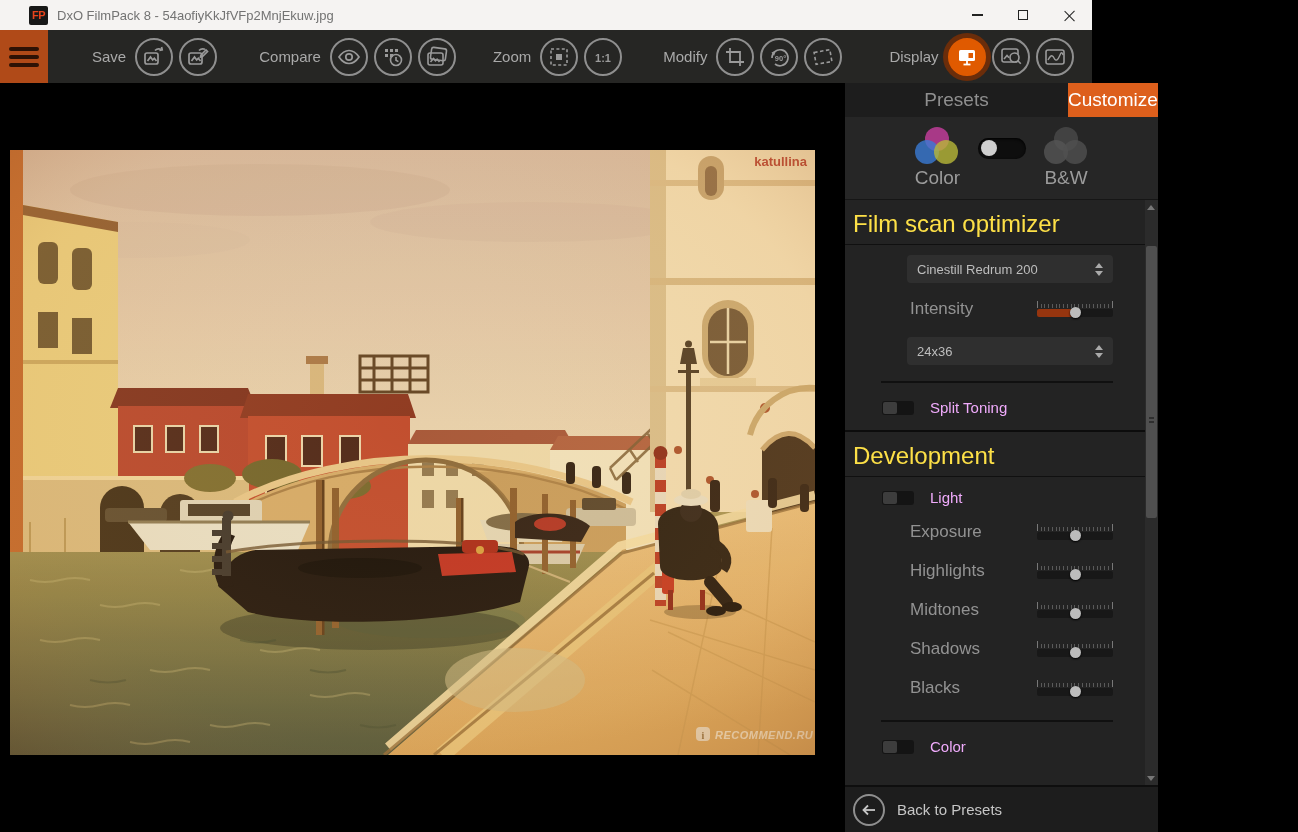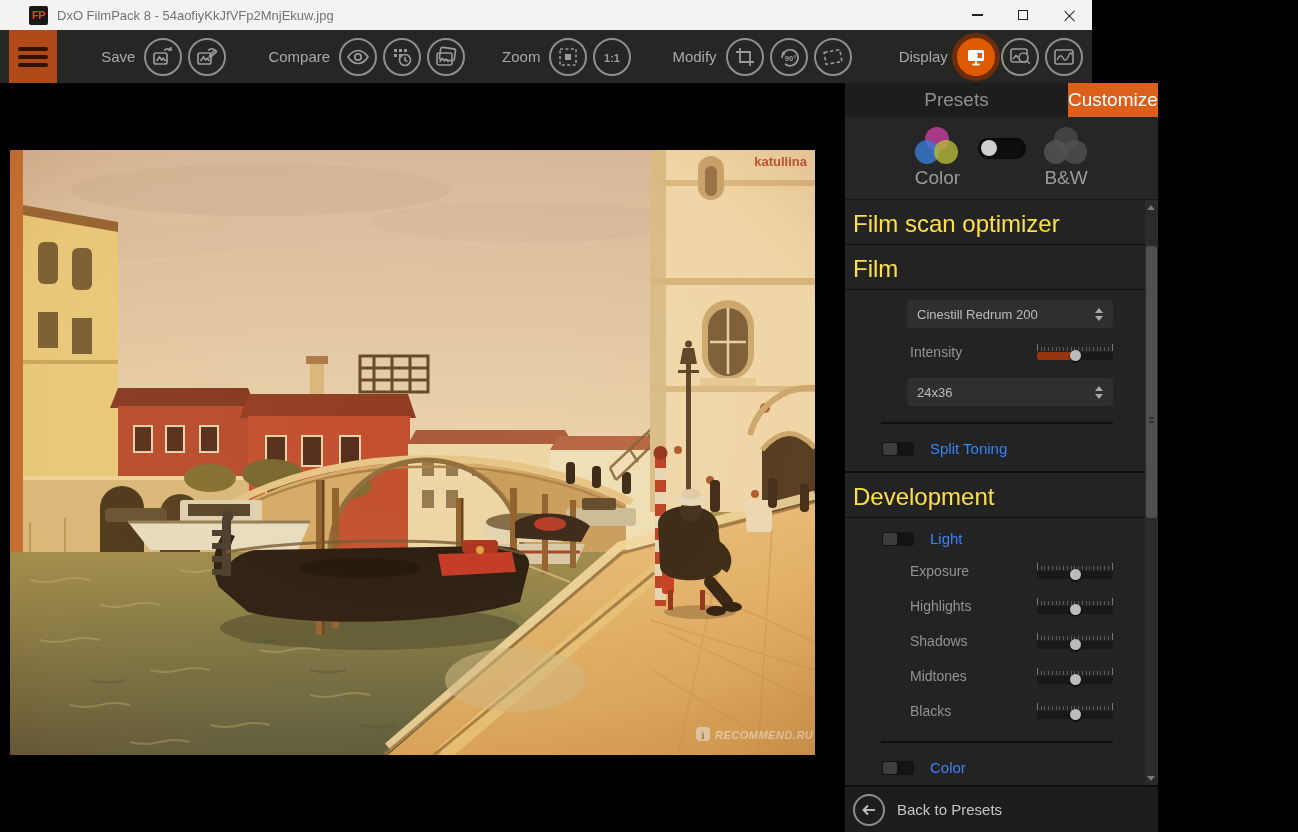--- a/index.html
+++ b/index.html
@@ -16,21 +16,21 @@
   .win-controls { margin-left:auto; display:flex; height:100%; }
   .win-btn { width:46px; height:100%; display:flex; align-items:center; justify-content:center; cursor:default; }
   .glyph-min { width:11px; height:1.5px; background:#222; display:block; }
   .glyph-max { width:10px; height:10px; border:1.3px solid #222; display:block; }
   .glyph-close { position:relative; width:11px; height:11px; display:block; }
   .glyph-close:before,.glyph-close:after { content:""; position:absolute; left:5px; top:-1px;
     width:1.4px; height:14px; background:#222; }
   .glyph-close:before { transform:rotate(45deg); } .glyph-close:after { transform:rotate(-45deg); }
 
   
-  .toolbar { height:53px; flex:0 0 53px; background:#262624; display:flex; align-items:center;justify-content:center; }
+  .toolbar { height:53px; flex:0 0 53px; background:#262624; display:flex; align-items:center; }
   .hamburger { width:48px; height:53px; background:#b04a18; display:flex; flex-direction:column;
     justify-content:center; gap:4px; padding:0 9px; cursor:pointer; }
   .hamburger span { height:4px; background:#2e1205; border-radius:2px; }
   .tgroup { display:flex; align-items:center; gap:6px; }
   .tlabel { font-size:15px; color:#a9a9a9; margin-right:3px; white-space:nowrap; }
   .tbtn { width:38px; height:38px; border-radius:50%; border:2px solid #8f8f8f;
     display:flex; align-items:center; justify-content:center; cursor:pointer; flex:0 0 38px; }
   .tbtn svg { display:block; }
   .tbtn.active { background:#e05a00; border-color:#e05a00; box-shadow:0 0 0 5px #6b2d0a; }
   .g-save { margin-left:44px; } .g-compare { margin-left:42px; } .g-zoom { margin-left:37px; }
@@ -68,39 +68,39 @@
   .content { flex:1; position:relative; overflow:hidden; padding-right:13px; }
   .sect-head { font-size:24px; color:#fde047; padding:10px 0 6px 8px; border-bottom:1px solid #101010; }
   .combo { margin:10px 32px 0 62px; height:28px; background:#2f2f2f; border-radius:4px;
     display:flex; align-items:center; padding:0 10px; cursor:pointer; }
   .combo span { font-size:13px; color:#bdbdbd; flex:1; }
   .spin { display:flex; flex-direction:column; gap:3px; }
   .spin i { width:0; height:0; border-left:4px solid transparent; border-right:4px solid transparent; }
   .spin .up { border-bottom:5px solid #aaa; } .spin .dn { border-top:5px solid #aaa; }
 
   .slider-row { display:flex; align-items:center; margin-top:16px; padding:0 32px 0 65px; }
-  .slider-row .slabel { flex:0 0 127px; font-size:14px; color:#929292; }
+  .slider-row .slabel { flex:0 0 127px; font-size:17px; color:#929292; }
   .slider { flex:1; position:relative; cursor:pointer; }
   .ticks { display:flex; justify-content:space-between; height:7px; margin-bottom:1px; }
   .ticks i { width:1px; height:4px; background:#5a5a5a; margin-top:3px; }
   .ticks i.end { height:7px; margin-top:0; background:#787878; }
   .track { height:8px; background:#181818; border-radius:2px; position:relative; }
   .fill { position:absolute; left:0; top:0; bottom:0; background:#96350f; border-radius:2px 0 0 2px; }
   .knob { position:absolute; top:-2px; width:11px; height:11px; border-radius:50%;
     background:#bcbcbc; box-shadow:0 1px 2px #000; }
 
   .divider { height:2px; background:#101010; margin:16px 32px 0 36px; }
   .sect-gap { height:2px; background:#0c0c0c; margin-top:14px; }
 
   .toggle-row { display:flex; align-items:center; gap:16px; padding-left:37px; margin-top:16px; }
   .mini-toggle { width:32px; height:14px; background:#141414; border-radius:3px; position:relative;
     cursor:pointer; }
   .mini-toggle i { position:absolute; left:1px; top:1px; width:14px; height:12px; background:#3d3d3d;
     border-radius:2px; }
-  .toggle-row .tglabel { font-size:15px; color:#3b82f6; }
+  .toggle-row .tglabel { font-size:15px; color:#f0abfc; }
 
   .footer { flex:0 0 47px; background:#1d1d1d; border-top:2px solid #0e0e0e; display:flex;
     align-items:center; cursor:pointer; }
   .back-circle { width:32px; height:32px; border-radius:50%; border:2px solid #8f8f8f; margin-left:8px;
     display:flex; align-items:center; justify-content:center; }
   .back-label { margin-left:12px; font-size:15px; color:#c6c6c6; }
 
   .scrollbar { position:absolute; right:0; top:0; bottom:0; width:13px; background:#2b2b2b; }
   .sb-arrow { position:absolute; left:0; width:13px; height:14px; display:flex; align-items:center;
     justify-content:center; cursor:pointer; }
@@ -548,21 +548,20 @@
               <i class="bw1"></i>
               <i class="bw2"></i>
               <i class="bw3"></i>
             </div>
           <div class="modelabel">B&amp;W</div>
         </div>
       </div>
 
       <div class="content">
         <div class="sect-head">Film scan optimizer</div>
-        <div class="sect-head">Film</div>
 
         <div class="combo">
           <span>Cinestill Redrum 200</span>
           <div class="spin">
               <i class="up"></i>
               <i class="dn"></i>
             </div>
         </div>
 
         <div class="slider-row">
@@ -681,21 +680,21 @@
                 <i></i>
                 <i></i>
                 <i class="end"></i>
               </div>
               <div class="track">
                 <div class="knob" style="left: calc(50% - 5px);"></div>
               </div>
           </div>
         </div>
         <div class="slider-row" style="margin-top:19px;">
-          <div class="slabel">Shadows</div>
+          <div class="slabel">Midtones</div>
           <div class="slider">
             <div class="ticks">
                 <i class="end"></i>
                 <i></i>
                 <i></i>
                 <i></i>
                 <i></i>
                 <i></i>
                 <i></i>
                 <i></i>
@@ -712,21 +711,21 @@
                 <i></i>
                 <i></i>
                 <i class="end"></i>
               </div>
               <div class="track">
                 <div class="knob" style="left: calc(50% - 5px);"></div>
               </div>
           </div>
         </div>
         <div class="slider-row" style="margin-top:19px;">
-          <div class="slabel">Midtones</div>
+          <div class="slabel">Shadows</div>
           <div class="slider">
             <div class="ticks">
                 <i class="end"></i>
                 <i></i>
                 <i></i>
                 <i></i>
                 <i></i>
                 <i></i>
                 <i></i>
                 <i></i>

